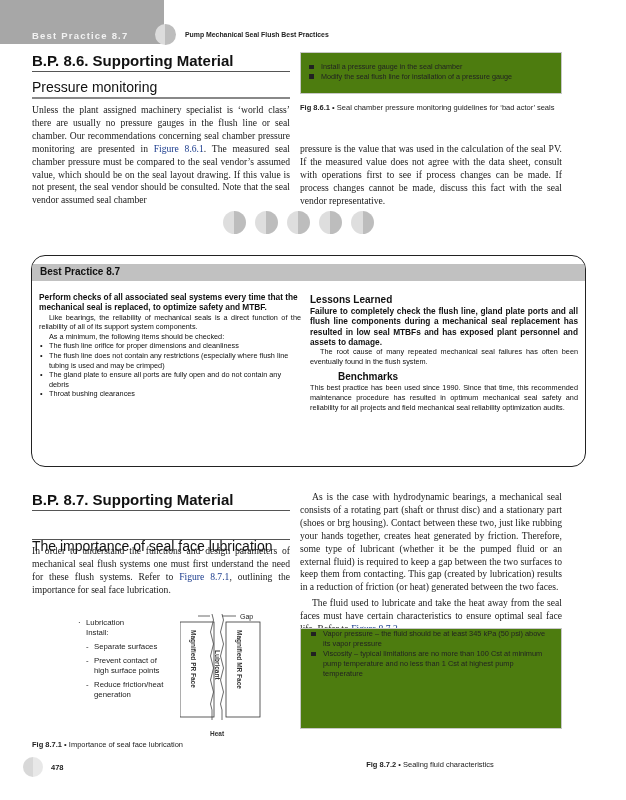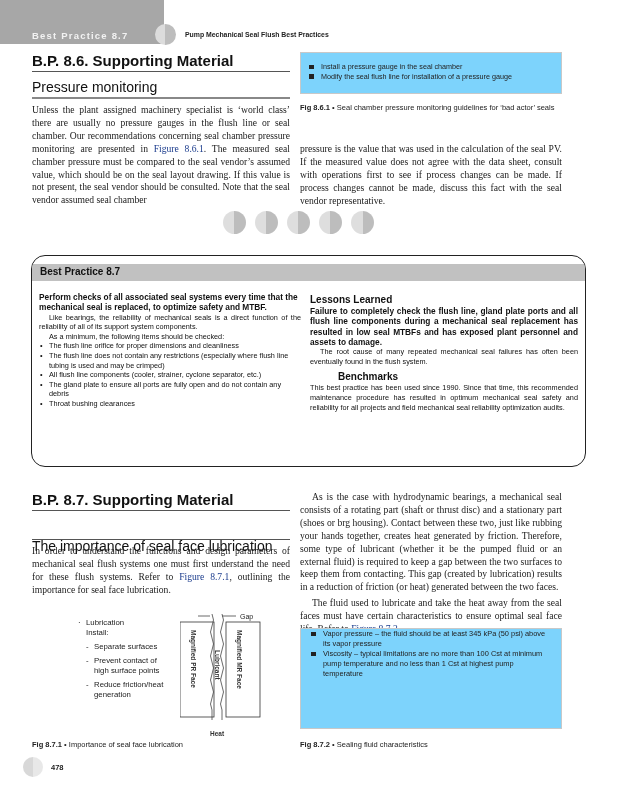--- a/index.html
+++ b/index.html
@@ -13,21 +13,21 @@
   .hdr-title { position: absolute; left: 185px; top: 30px; font-size: 8px; font-weight: bold; color: #222; transform: scaleX(0.86); transform-origin: left; }
 
   .h-section { position: absolute; left: 32px; font-size: 15px; font-weight: bold; color: #111; }
   .h-sub { position: absolute; left: 32px; font-size: 14px; color: #111; }
   .rule { position: absolute; left: 32px; width: 258px; height: 2px; background: #888; }
   .rule.thin { height: 1px; background: #555; }
 
   .body-text { position: absolute; font-family: "Liberation Serif", serif; font-size: 9.6px; line-height: 12.9px; text-align: justify; color: #1a1a1a; }
   .link { color: #1a3b8c; }
 
-  .fig-box { position: absolute; border: 1px solid #c8c8c8; background: #7dd3fc; }
+  .fig-box { position: absolute; border: 1px solid #c8c8c8; background: #4d7c0f; }
   .fig-list { list-style: none; font-size: 7.2px; color: #222; }
   .fig-list li { position: relative; padding-left: 14px; line-height: 9.5px; }
   .fig-list li::before { content: ""; position: absolute; left: 2px; top: 2.5px; width: 4.5px; height: 4.5px; background: #222; }
   .caption { position: absolute; font-size: 7.5px; color: #222; line-height: 9.5px; }
   .caption b { font-weight: bold; }
 
   .dots { position: absolute; left: 223px; top: 211px; display: flex; gap: 9px; }
   .dot { width: 23px; height: 23px; border-radius: 50%; background: linear-gradient(90deg, #dedede 50%, #bdbdbd 50%); }
 
   .bp-box { position: absolute; left: 31px; top: 255px; width: 555px; height: 212px; border: 1.3px solid #222; border-radius: 14px 14px 14px 14px; overflow: hidden; }
@@ -84,21 +84,20 @@
   <div class="bp-head">
     <div class="bp-head-label">Best Practice 8.7</div>
   </div>
   <div class="bp-col" style="left:7px; top:36px; width:262px;">
     <div class="lead">Perform checks of all associated seal systems every time that the mechanical seal is replaced, to optimize safety and MTBF.</div>
     <p>Like bearings, the reliability of mechanical seals is a direct function of the reliability of all of its support system components.</p>
     <p>As a minimum, the following items should be checked:</p>
     <ul>
       <li>The flush line orifice for proper dimensions and cleanliness</li>
       <li>The flush line does not contain any restrictions (especially where flush line tubing is used and may be crimped)</li>
-      <li>All flush line components (cooler, strainer, cyclone separator, etc.)</li>
       <li>The gland plate to ensure all ports are fully open and do not contain any debris</li>
       <li>Throat bushing clearances</li>
     </ul>
   </div>
   <div class="bp-col" style="left:278px; top:36px; width:268px;">
     <div class="sub-h">Lessons Learned</div>
     <div class="lead" style="text-align:justify;">Failure to completely check the flush line, gland plate ports and all flush line components during a mechanical seal replacement has resulted in low seal MTBFs and has exposed plant personnel and assets to damage.</div>
     <p>The root cause of many repeated mechanical seal failures has often been eventually found in the flush system.</p>
     <div class="sub-h" style="margin-top:5px;margin-left:28px;">Benchmarks</div>
     <p class="noindent">This best practice has been used since 1990. Since that time, this recommended maintenance procedure has resulted in optimum mechanical seal safety and reliability for all projects and field mechanical seal reliability optimization audits.</p>
@@ -137,16 +136,16 @@
   </svg>
 </div>
 <div class="caption" style="left:32px; top:740px; width:260px;"><b>Fig 8.7.1</b> • <span>Importance of seal face lubrication</span></div>
 
 <div class="fig-box" style="left:300px; top:628px; width:262px; height:101px; padding:0 8px;">
   <ul class="fig-list" style="font-size:7.4px;">
     <li style="line-height:10px;">Vapor pressure – the fluid should be at least 345 kPa (50 psi) above its vapor pressure</li>
     <li style="line-height:10px;">Viscosity – typical limitations are no more than 100 Cst at minimum pump temperature and no less than 1 Cst at highest pump temperature</li>
   </ul>
 </div>
-<div class="caption" style="left:300px; top:740px; width:260px;"><b>Fig 8.7.2</b> • <span>Sealing fluid characteristics</span></div>
+<div class="caption" style="left:300px; top:760px; width:260px;text-align:center;"><b>Fig 8.7.2</b> • <span>Sealing fluid characteristics</span></div>
 
 <div class="page-circle"></div>
 <div class="page-num">478</div>
 
 </body></html>

